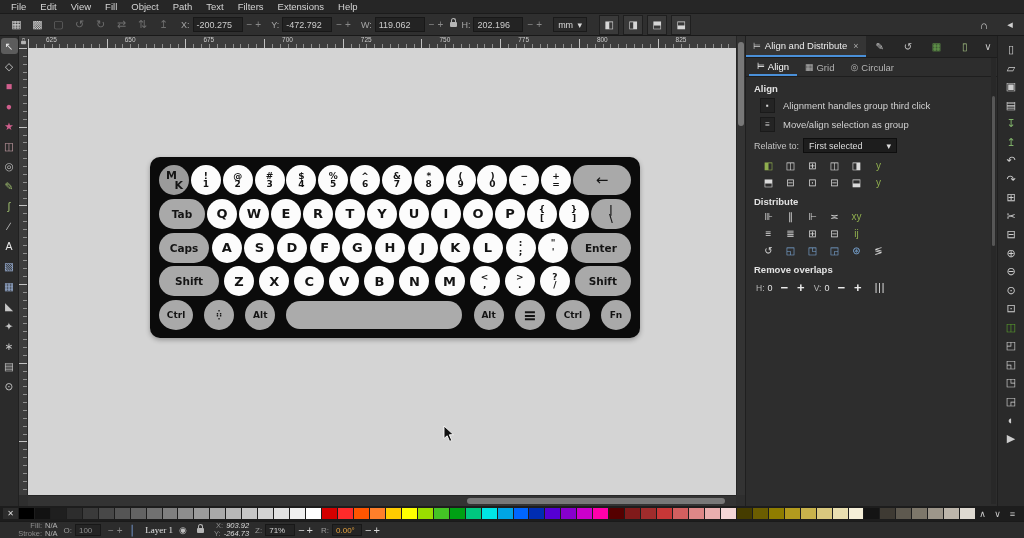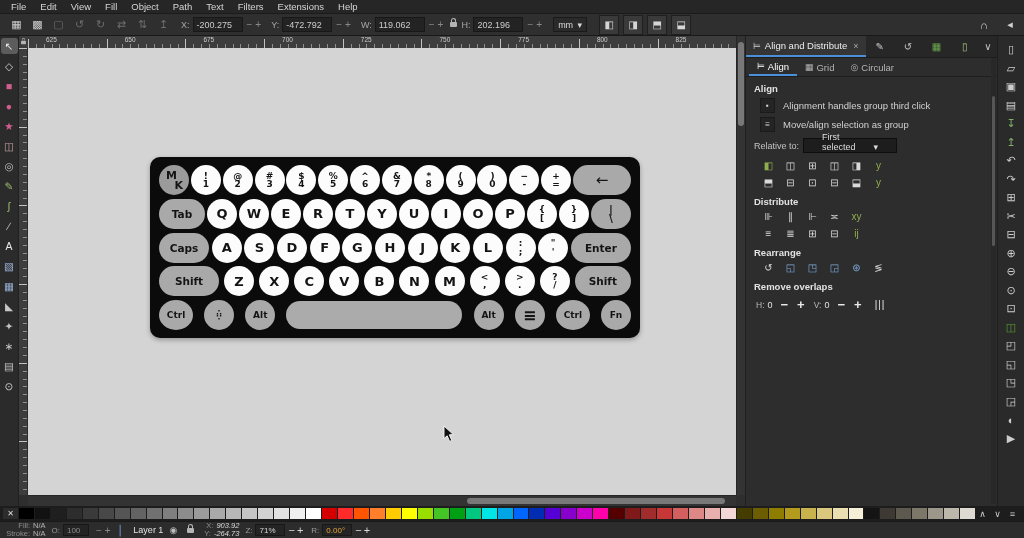--- a/index.html
+++ b/index.html
@@ -95,21 +95,21 @@
   .ptab .pico{font-size:9px;}
   .ptab.active{color:#ffffff;border-bottom:2px solid #4a90d9;}
   .sec{font-size:9.5px;font-weight:bold;color:#e2e2e2;margin:6px 0 2px 8px;}
   .toggle{display:flex;align-items:center;gap:8px;margin:4px 0 4px 14px;height:15px;}
   .toggle .tico{width:13px;height:13px;background:#242424;border:1px solid #1a1a1a;color:#d8d8d8;
                 font-size:8px;display:flex;align-items:center;justify-content:center;}
   .toggle .tlab{font-size:9.5px;color:#d2d2d2;}
   .relrow{display:flex;align-items:center;margin:6px 0 5px 8px;gap:4px;}
   .rellab{font-size:9px;color:#c2c2c2;}
   .dropdown{width:94px;height:15px;background:#1d1d1d;border:1px solid #0e0e0e;display:flex;
-            align-items:flex-end;justify-content:space-between;padding:0 18px;font-size:9px;
+            align-items:center;justify-content:space-between;padding:0 5px;font-size:9px;
             color:#dddddd;box-sizing:border-box;}
   .icorow{display:flex;gap:5px;margin:2px 0 2px 14px;}
   .pbtn{width:17px;height:15px;display:flex;align-items:center;justify-content:center;
         font-size:10px;color:#dadada;}
   .hvrow{display:flex;align-items:center;margin:5px 0 0 10px;}
   .hvlab{font-size:8.5px;color:#b8b8b8;margin-right:3px;}
   .hvval{font-size:9px;color:#e2e2e2;margin-right:8px;}
   .hvstep{font-size:13px;color:#eaeaea;margin-right:9px;font-weight:bold;}
   .hvico{font-size:10px;color:#e8e8e8;letter-spacing:1px;margin-left:4px;}
   #arrange{display:block;margin:13px auto 0;width:128px;height:17px;background:#3f3f3f;
@@ -124,30 +124,30 @@
        justify-content:center;font-size:11px;color:#cdcdcd;}
   
   #palettebar{height:15px;background:#1d1d1d;display:flex;align-items:center;
               padding:0 3px;box-sizing:border-box;}
   #palette{display:flex;gap:1px;width:972px;height:11px;}
   .sw{flex:1;height:11px;}
   .sw.none{background:#2c2c2c;color:#dddddd;font-size:8px;line-height:11px;text-align:center;}
   .palctl{width:15px;text-align:center;color:#cccccc;font-size:9px;}
   
   #statusbar{height:17px;background:#2c2c2c;border-top:1px solid #1a1a1a;display:flex;
-             align-items:center;box-sizing:border-box;padding:0 4px;gap:6px;}
+             align-items:center;box-sizing:border-box;padding:0 16px;gap:6px;}
   .fs-block{display:flex;flex-direction:column;justify-content:center;line-height:8px;}
   .fs-row{display:flex;gap:3px;font-size:7.5px;}
   .fs-lab{color:#8e8e8e;width:26px;text-align:right;}
   .fs-val{color:#b6b6b6;}
   #o-block{display:flex;align-items:center;gap:3px;font-size:8px;color:#9a9a9a;}
   #o-box{width:26px;height:12px;background:#242424;border:1px solid #181818;color:#8d8d8d;
          font-size:8px;line-height:11px;padding-left:3px;box-sizing:border-box;}
   .layer-sep{color:#6f8fc2;font-size:10px;}
-  #layer-name{font-size:9px;color:#e2e2e2;}
+  #layer-name{font-size:9px;color:#e2e2e2;font-family:Liberation Serif, serif;}
   .sico{font-size:9px;color:#bdbdbd;}
   #message{font-size:8.8px;color:#c6c6c6;flex:1;white-space:nowrap;overflow:hidden;}
   #coords{display:flex;flex-direction:column;line-height:8px;align-items:flex-end;font-size:7.5px;}
   #coords .crow{display:flex;gap:3px;}
   #coords .clab{color:#8e8e8e;}
   #coords .cval{color:#dcdcdc;font-style:italic;}
   .zr-block{display:flex;align-items:center;gap:3px;font-size:8px;color:#9a9a9a;}
   .zr-box{width:30px;height:12px;background:#242424;border:1px solid #181818;color:#d6d6d6;
           font-size:8px;line-height:11px;padding-left:3px;box-sizing:border-box;}
   .zr-box.rot{color:#e8a33d;}
@@ -480,21 +480,20 @@
           <div class="pbtn" style="color: rgb(143, 174, 78);">xy</div>
         </div>
       <div class="icorow" id="dist-row2">
           <div class="pbtn">≡</div>
           <div class="pbtn">≣</div>
           <div class="pbtn">⊞</div>
           <div class="pbtn">⊟</div>
           <div class="pbtn" style="color: rgb(143, 174, 78); text-align: center;">ij</div>
         </div>
 
-      <div class="sec">Rearrange</div>
       <div class="icorow" id="rearrange-row">
           <div class="pbtn">↺</div>
           <div class="pbtn" style="color: rgb(122, 167, 214);">◱</div>
           <div class="pbtn" style="color: rgb(122, 167, 214);">◳</div>
           <div class="pbtn" style="color: rgb(122, 167, 214);">◲</div>
           <div class="pbtn" style="color: rgb(122, 167, 214);">⊛</div>
           <div class="pbtn">≶</div>
         </div>
 
       <div class="sec">Remove overlaps</div>

